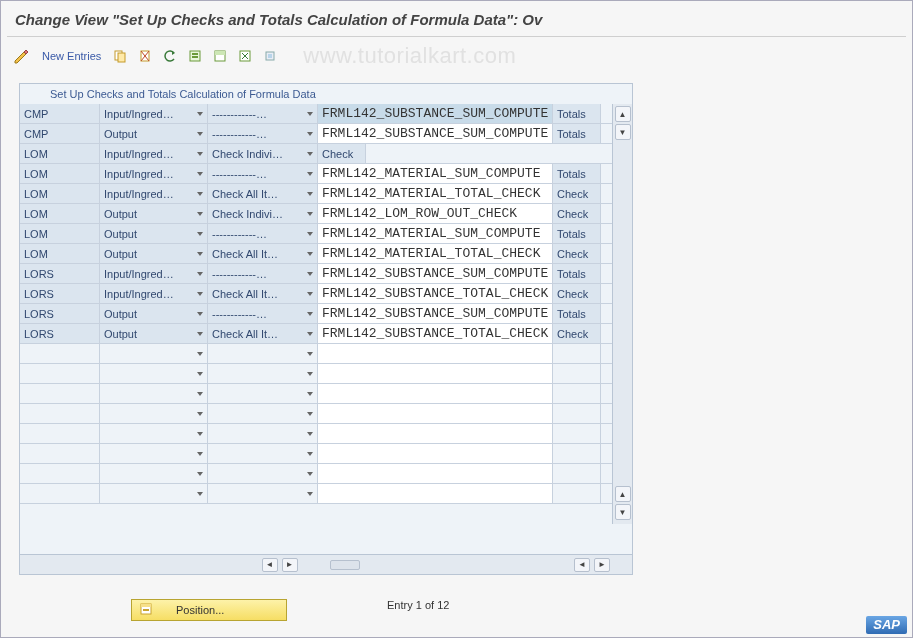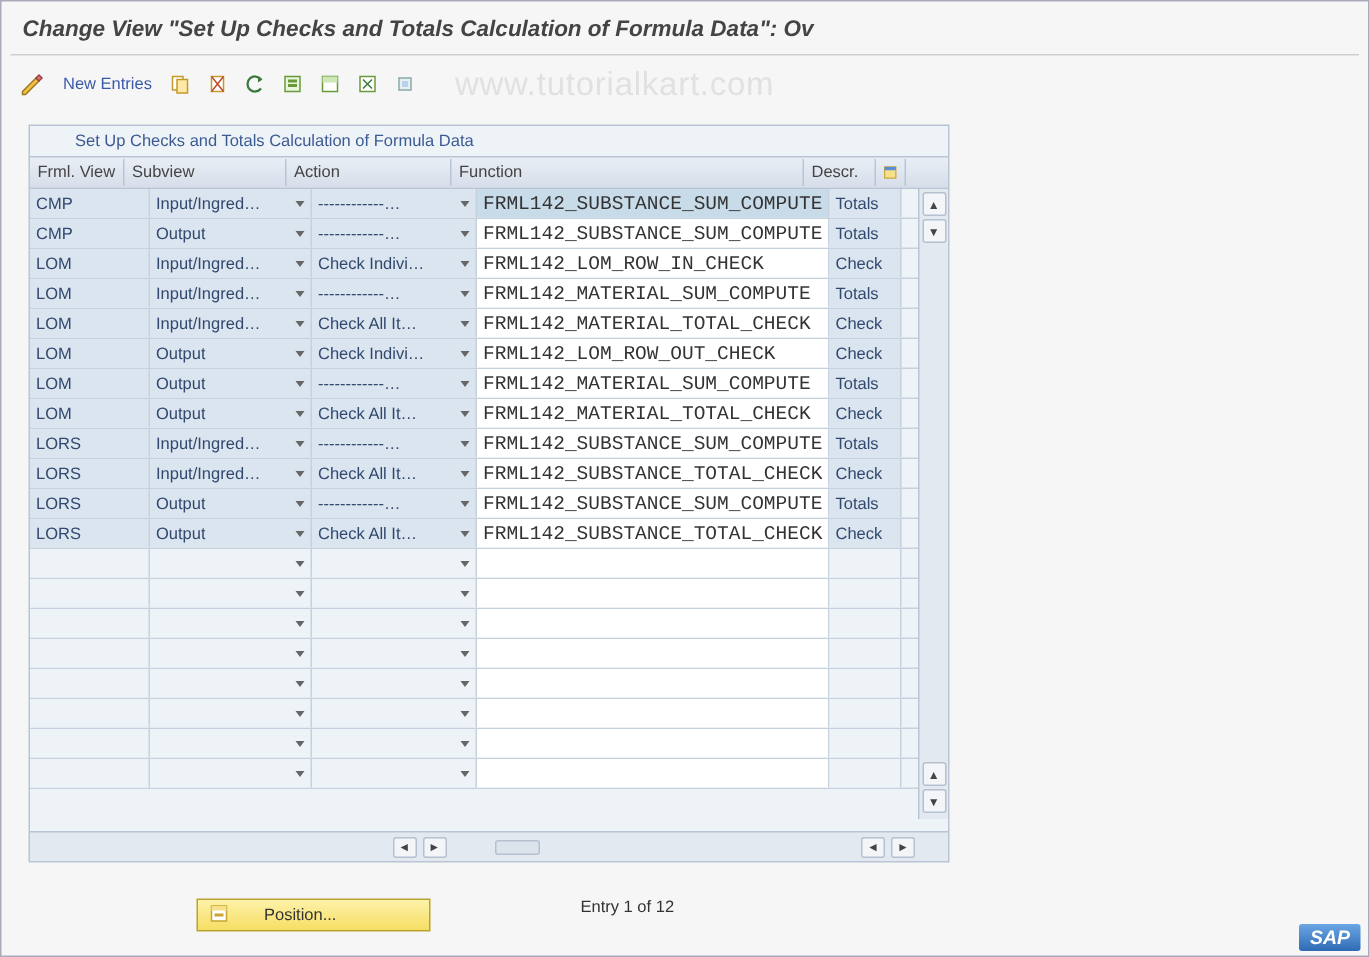--- a/index.html
+++ b/index.html
@@ -103,33 +103,20 @@
     <svg width="14" height="14" viewBox="0 0 14 14">
         <rect x="3" y="3" width="8" height="8" fill="#e9edf5" stroke="#8aa"></rect>
         <rect x="5" y="5" width="4" height="4" fill="#b8d4ea"></rect>
       </svg>
   </span>
   <span class="watermark">www.tutorialkart.com</span>
 </div>
 
 <div class="content-wrap">
   <div class="panel-title">Set Up Checks and Totals Calculation of Formula Data</div>
-  <div class="grid-head">
-    <div class="gh ghw-frml">Frml. View</div>
-    <div class="gh ghw-sub">Subview</div>
-    <div class="gh ghw-act">Action</div>
-    <div class="gh ghw-func">Function</div>
-    <div class="gh ghw-descr">Descr.</div>
-    <div class="gh gh-settings">
-      <svg width="12" height="12" viewBox="0 0 12 12">
-          <rect x="1" y="1" width="10" height="10" fill="#f6e08a" stroke="#c9a431"></rect>
-          <rect x="1" y="1" width="10" height="3" fill="#5a8dd6"></rect>
-        </svg>
-    </div>
-  </div>
 
   <div class="grid-body">
     <div class="rows" id="rows">
         <div class="row">
           <div class="cell cell-ro cw-frml">CMP</div>
           <div class="cell cell-ro cw-sub dd">
             <span class="ellips">Input/Ingred…</span>
           </div>
           <div class="cell cell-ro cw-act dd">
             <span class="ellips">------------…</span>
@@ -149,21 +136,20 @@
           <div class="cell cell-ro cw-descr">Totals</div>
         </div>
         <div class="row">
           <div class="cell cell-ro cw-frml">LOM</div>
           <div class="cell cell-ro cw-sub dd">
             <span class="ellips">Input/Ingred…</span>
           </div>
           <div class="cell cell-ro cw-act dd">
             <span class="ellips">Check Indivi…</span>
           </div>
-          <div class="cell cell-ed cw-func">FRML142_LOM_ROW_IN_CHECK</div>
           <div class="cell cell-ro cw-descr">Check</div>
         </div>
         <div class="row">
           <div class="cell cell-ro cw-frml">LOM</div>
           <div class="cell cell-ro cw-sub dd">
             <span class="ellips">Input/Ingred…</span>
           </div>
           <div class="cell cell-ro cw-act dd">
             <span class="ellips">------------…</span>
           </div>

